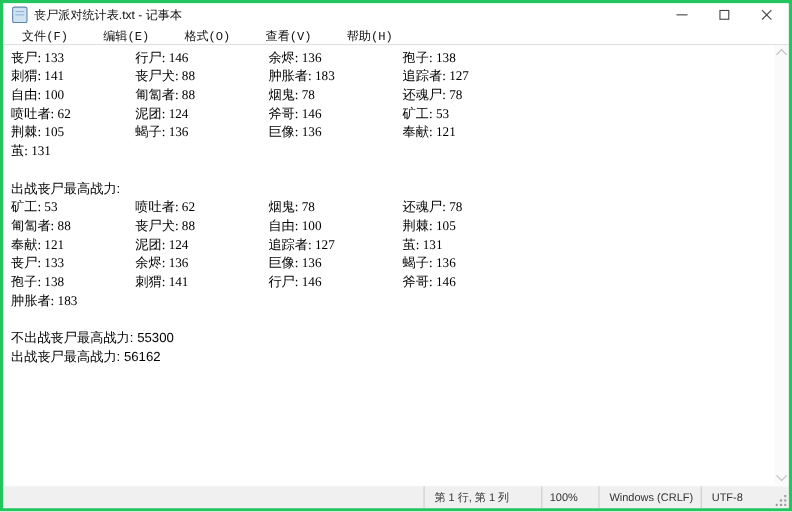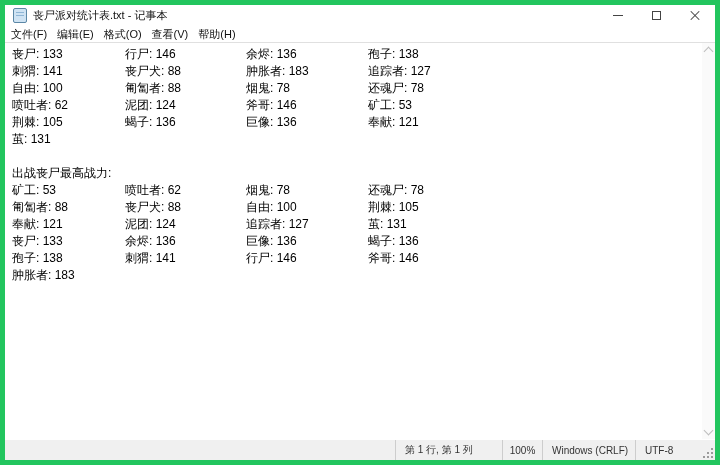--- a/index.html
+++ b/index.html
@@ -1,65 +1,65 @@
 <!DOCTYPE html>
 <html><head>
 <meta charset="utf-8">
 <style>
   html,body{margin:0;padding:0;background:#fff;}
   .window{
     position:relative;width:720px;height:465px;box-sizing:border-box;
-    background:#fff;border:5px solid #22c55e;overflow:hidden;
+    background:#fff;border:3px solid #22c55e;overflow:hidden;
     font-family:"Liberation Sans","DejaVu Sans",sans-serif;
   }
   
   .titlebar{position:absolute;top:0;left:0;right:0;height:21px;display:flex;align-items:center;background:#fff;}
   .app-icon{width:12px;height:13px;margin:0 6px 0 8px;background:#cfe3f3;border:1px solid #5b87a6;border-radius:2px;position:relative;flex:0 0 auto;}
   .app-icon::after{content:"";position:absolute;left:2px;right:2px;top:3px;height:1px;background:#8fb6d6;box-shadow:0 3px 0 #8fb6d6;}
   .title-text{font-size:11px;color:#111;white-space:nowrap;}
   .win-controls{margin-left:auto;display:flex;height:100%;}
   .win-btn{width:39px;height:100%;display:flex;align-items:center;justify-content:center;cursor:default;}
   .glyph-min{width:10px;height:1px;background:#444;}
   .glyph-max{width:9px;height:9px;border:1px solid #444;box-sizing:border-box;}
   .glyph-close{position:relative;width:11px;height:11px;}
   .glyph-close::before,.glyph-close::after{content:"";position:absolute;left:-1px;top:5px;width:12px;height:1px;background:#444;}
   .glyph-close::before{transform:rotate(45deg);}
   .glyph-close::after{transform:rotate(-45deg);}
   
   .menubar{position:absolute;top:21px;left:0;right:0;height:16px;display:flex;align-items:center;background:#fff;padding-left:1px;}
-  .menu-item{font-size:11px;color:#111;padding:1px 5px;white-space:nowrap;}
+  .menu-item{font-size:11px;color:#111;padding:1px 16px;white-space:nowrap;font-family:Liberation Mono, monospace;}
   .menusep{position:absolute;top:37px;left:0;right:0;height:1px;background:#e0e0e0;}
   
   .text-area{
     position:absolute;top:38px;left:0;right:13px;bottom:21px;
     padding:3px 0 0 7px;overflow:hidden;cursor:text;
     font-size:12px;line-height:17px;color:#000;
   }
   .line{height:17px;white-space:pre;}
   .row{display:grid;grid-template-columns:113px 121px 122px 1fr;}
-  .cell{white-space:pre;}
+  .cell{white-space:pre;font-family:Liberation Serif, serif;}
   
   .vscroll{
     position:absolute;top:38px;right:0;width:13px;bottom:21px;background:#fafafa;
     display:flex;flex-direction:column;justify-content:space-between;align-items:center;
     padding:5px 0;box-sizing:border-box;
   }
   .chev{width:6px;height:6px;border-right:1px solid #bdbdbd;border-bottom:1px solid #bdbdbd;}
   .chev.up{transform:rotate(-135deg);}
   .chev.down{transform:rotate(45deg);}
   
   .statusbar{
     position:absolute;left:0;right:0;bottom:0;height:20px;background:#f0f0f0;
     display:flex;align-items:stretch;font-size:10px;color:#333;
   }
   .sb-spacer{flex:1;}
   .sb-cell{border-left:1px solid #cdcdcd;display:flex;align-items:center;padding-left:9px;box-sizing:border-box;white-space:nowrap;text-align:center;}
   .sb-linecol{width:107px;}
   .sb-zoom{width:40px;justify-content:center;padding-left:0;}
-  .sb-eol{width:93px;}
+  .sb-eol{width:93px;margin-left:12px;}
   .sb-enc{width:80px;}
   .grip{position:absolute;right:2px;bottom:2px;width:10px;height:10px;}
 </style>
 </head>
 <body>
 
 <div class="window">
 
   <div class="titlebar">
     <span class="app-icon"></span>
@@ -95,20 +95,22 @@
       <div class="line row"><span class="cell">茧: 131</span></div>
       <div class="line">&nbsp;</div>
       <div class="line">出战丧尸最高战力:</div>
       <div class="line row"><span class="cell">矿工: 53</span><span class="cell">喷吐者: 62</span><span class="cell">烟鬼: 78</span><span class="cell">还魂尸: 78</span></div>
       <div class="line row"><span class="cell">匍匐者: 88</span><span class="cell">丧尸犬: 88</span><span class="cell">自由: 100</span><span class="cell">荆棘: 105</span></div>
       <div class="line row"><span class="cell">奉献: 121</span><span class="cell">泥团: 124</span><span class="cell">追踪者: 127</span><span class="cell">茧: 131</span></div>
       <div class="line row"><span class="cell">丧尸: 133</span><span class="cell">余烬: 136</span><span class="cell">巨像: 136</span><span class="cell">蝎子: 136</span></div>
       <div class="line row"><span class="cell">孢子: 138</span><span class="cell">刺猬: 141</span><span class="cell">行尸: 146</span><span class="cell">斧哥: 146</span></div>
       <div class="line row"><span class="cell">肿胀者: 183</span></div>
       <div class="line">&nbsp;</div>
+      <div class="line">不出战丧尸最高战力: 55300</div>
+      <div class="line">出战丧尸最高战力: 56162</div>
     </div>
 
   <div class="vscroll">
     <span class="chev up"></span>
     <span class="chev down"></span>
   </div>
 
   <div class="statusbar">
     <div class="sb-spacer"></div>
     <div class="sb-cell sb-linecol">第 1 行, 第 1 列</div>

